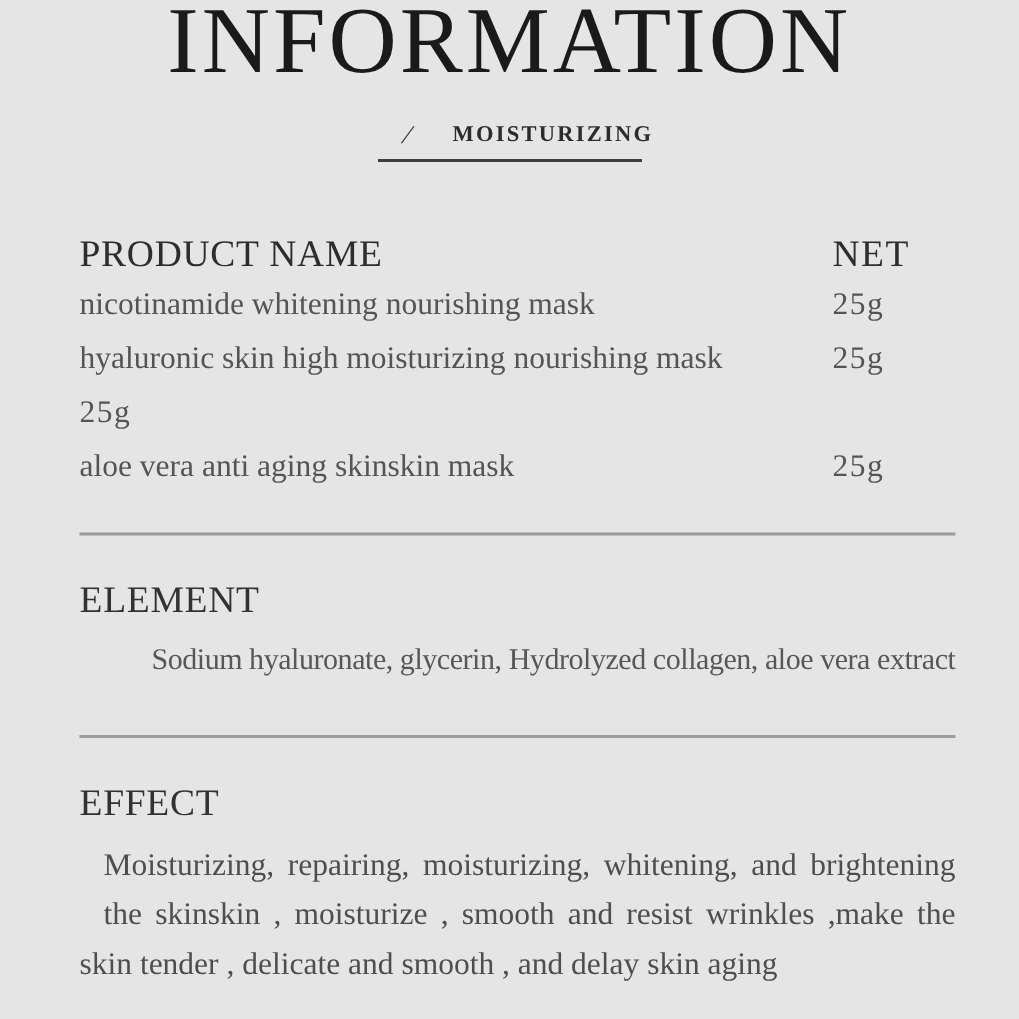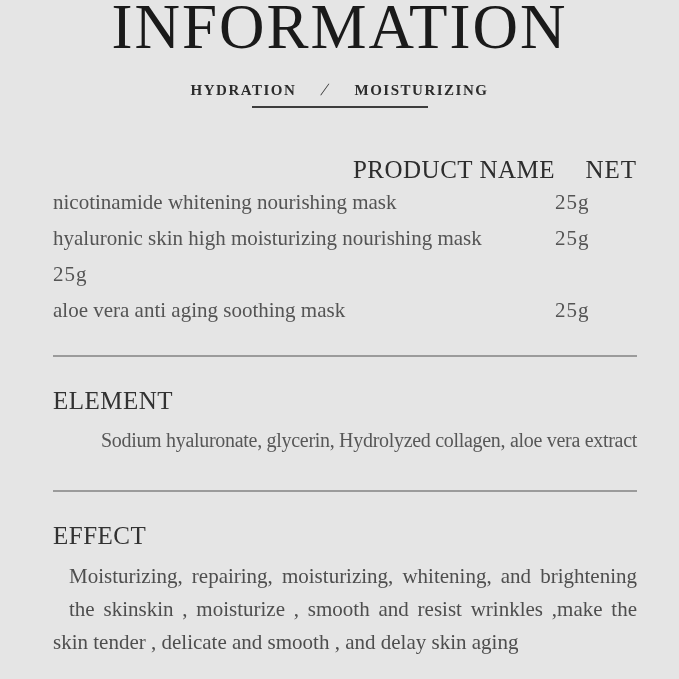--- a/index.html
+++ b/index.html
@@ -49,21 +49,20 @@
   .content {
     margin: 0 42px 0 53px; 
   }
   .table-header {
     display: flex;
     margin-top: 48px;
     font-size: 25px;
     line-height: 1.1;
     color: #2d2d2d;
     letter-spacing: 0.5px;
-    text-align: right;
   }
   .col-name { flex: 1; }
   .col-net { width: 82px; letter-spacing: 1px; }
   .table-rows { margin-top: 0; }
   .product-row {
     display: flex;
     font-size: 21px;
     line-height: 36px;
     color: #545454;
   }
@@ -104,21 +103,20 @@
   }
 </style>
 </head>
 <body>
 
 <div class="page">
 
   <div class="title">INFORMATION</div>
 
   <div class="subtitle-row">
-    <span>HYDRATION</span>
     <span class="subtitle-sep">/</span>
     <span>MOISTURIZING</span>
   </div>
   <div class="subtitle-underline"></div>
 
   <div class="content">
 
     <div class="table-header">
       <span class="col-name">PRODUCT NAME</span>
       <span class="col-net">NET</span>
@@ -130,21 +128,21 @@
         <span class="col-net">25g</span>
       </div>
       <div class="product-row">
         <span class="col-name">hyaluronic skin high moisturizing nourishing mask</span>
         <span class="col-net">25g</span>
       </div>
       <div class="product-row">
         <span class="col-net">25g</span>
       </div>
       <div class="product-row">
-        <span class="col-name">aloe vera anti aging soothing mask</span>
+        <span class="col-name">aloe vera anti aging skinskin mask</span>
         <span class="col-net">25g</span>
       </div>
     </div>
 
     <div class="divider"></div>
 
     <div class="section-heading">ELEMENT</div>
     <div class="element-body">Sodium hyaluronate, glycerin, Hydrolyzed collagen, aloe vera extract</div>
 
     <div class="divider divider-2"></div>

